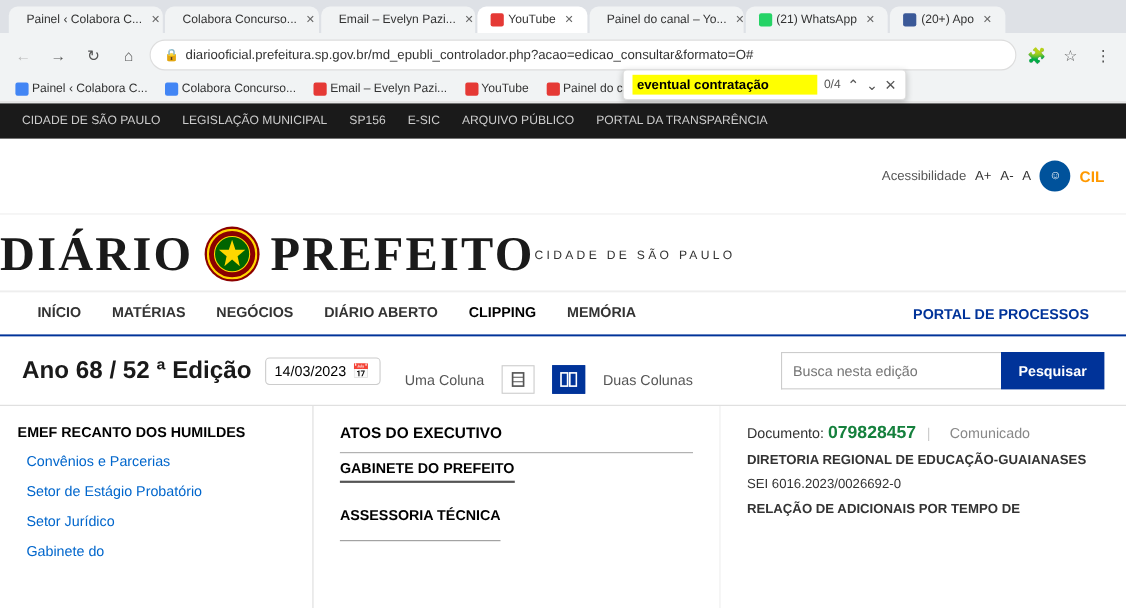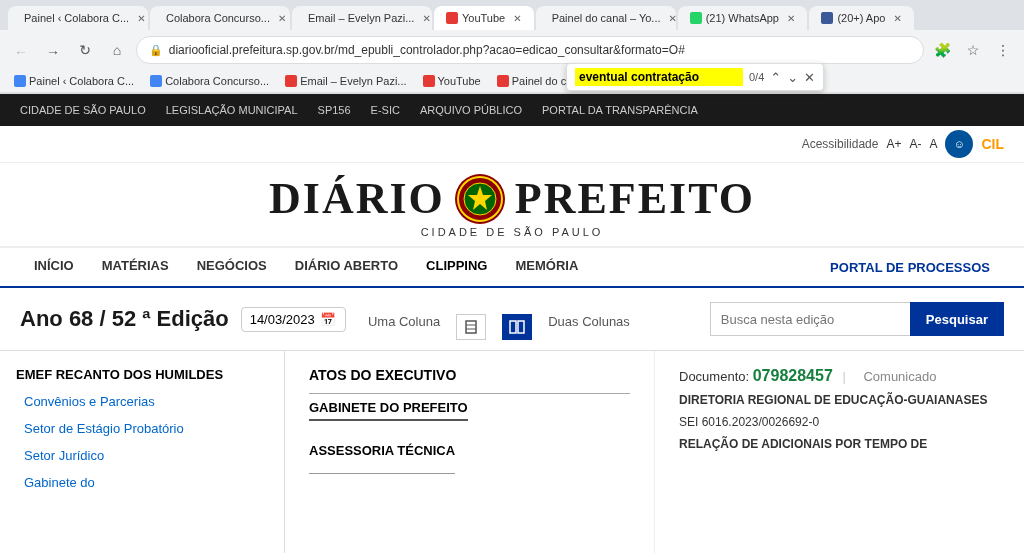--- a/index.html
+++ b/index.html
@@ -56,45 +56,45 @@
     .search-close-btn { background: none; border: none; cursor: pointer; font-size: 13px; color: #555; }
 
     
     .site-content { background: #fff; }
 
     
     .top-nav { background: #1a1a1a; display: flex; align-items: center; padding: 0 20px; gap: 20px; height: 32px; }
     .top-nav a { color: #ccc; font-size: 11px; text-decoration: none; }
 
     
-    .accessibility-bar { display: flex; justify-content: flex-end; align-items: center; padding: 4px 20px; gap: 8px; border-bottom: 1px solid #eee; font-size: 12px; color: #555; }
+    .accessibility-bar { display: flex; justify-content: flex-end; align-items: center; padding: 20px 20px; gap: 8px; border-bottom: 1px solid #eee; font-size: 12px; color: #555; }
     .access-btn { font-size: 12px; color: #333; cursor: pointer; text-decoration: none; }
     .access-icon { width: 28px; height: 28px; border-radius: 50%; background: #00529b; display: inline-flex; align-items: center; justify-content: center; color: white; font-size: 11px; font-weight: bold; }
     .cil-logo { color: #f90; font-weight: bold; font-size: 14px; }
 
     
-    .logo-area { display: flex; flex-direction: column; align-items: center; padding: 10px 0 8px; border-bottom: 2px solid #eee; }
+    .logo-area { display: flex; flex-direction: row; align-items: center; padding: 10px 0 8px; border-bottom: 2px solid #eee; }
     .logo-title { display: flex; align-items: center; gap: 10px; }
     .logo-text-diario { font-size: 44px; font-weight: 900; color: #1a1a1a; font-family: 'Times New Roman', serif; letter-spacing: 2px; }
     .logo-text-oficial { font-size: 44px; font-weight: 900; color: #1a1a1a; font-family: 'Times New Roman', serif; letter-spacing: 2px; }
     .logo-emblem { width: 50px; height: 50px; background: #8B0000; border-radius: 50%; display: flex; align-items: center; justify-content: center; font-size: 20px; }
     .logo-subtitle { font-size: 11px; color: #333; letter-spacing: 3px; margin-top: 2px; }
 
     
     .main-nav { display: flex; align-items: center; padding: 0 20px; border-bottom: 2px solid #003399; background: #fff; }
     .main-nav-item { padding: 10px 14px; font-size: 13px; font-weight: 600; color: #333; cursor: pointer; text-decoration: none; border-bottom: 3px solid transparent; }
     .main-nav-item.highlight { color: #000; }
     .main-nav-spacer { flex: 1; }
     .portal-btn { padding: 10px 14px; font-size: 13px; font-weight: 700; color: #003399; cursor: pointer; }
 
     
     .edition-bar { display: flex; align-items: center; padding: 10px 20px; gap: 12px; border-bottom: 1px solid #ddd; background: #fff; }
     .edition-title { font-size: 22px; font-weight: 700; color: #1a1a1a; }
     .edition-date-box { display: flex; align-items: center; gap: 6px; border: 1px solid #ccc; border-radius: 4px; padding: 4px 8px; font-size: 13px; }
-    .view-toggle { display: flex; gap: 16px; margin-left: 10px; margin-top: 16px; }
+    .view-toggle { display: flex; align-items: center; gap: 16px; margin-left: 10px; margin-top: 16px; }
     .view-btn { width: 30px; height: 26px; border: 1px solid #ccc; background: #fff; cursor: pointer; display: flex; align-items: center; justify-content: center; color: #555; font-size: 14px; }
     .view-btn.active { background: #003399; color: #fff; border-color: #003399; }
     .uma-coluna-label { font-size: 13px; color: #555; }
     .duas-colunas-label { font-size: 13px; color: #555; }
     .search-box-edition { display: flex; align-items: center; gap: 0; margin-left: auto; padding-left: 17px; }
     .search-input-edition { height: 34px; border: 1px solid #ccc; border-right: none; padding: 0 10px; font-size: 13px; width: 200px; outline: none; }
     .search-btn-edition { height: 34px; padding: 0 16px; background: #003399; color: #fff; border: none; cursor: pointer; font-size: 13px; font-weight: 600; }
 
     
     .content-area { display: flex; height: 230px; overflow: hidden; }

